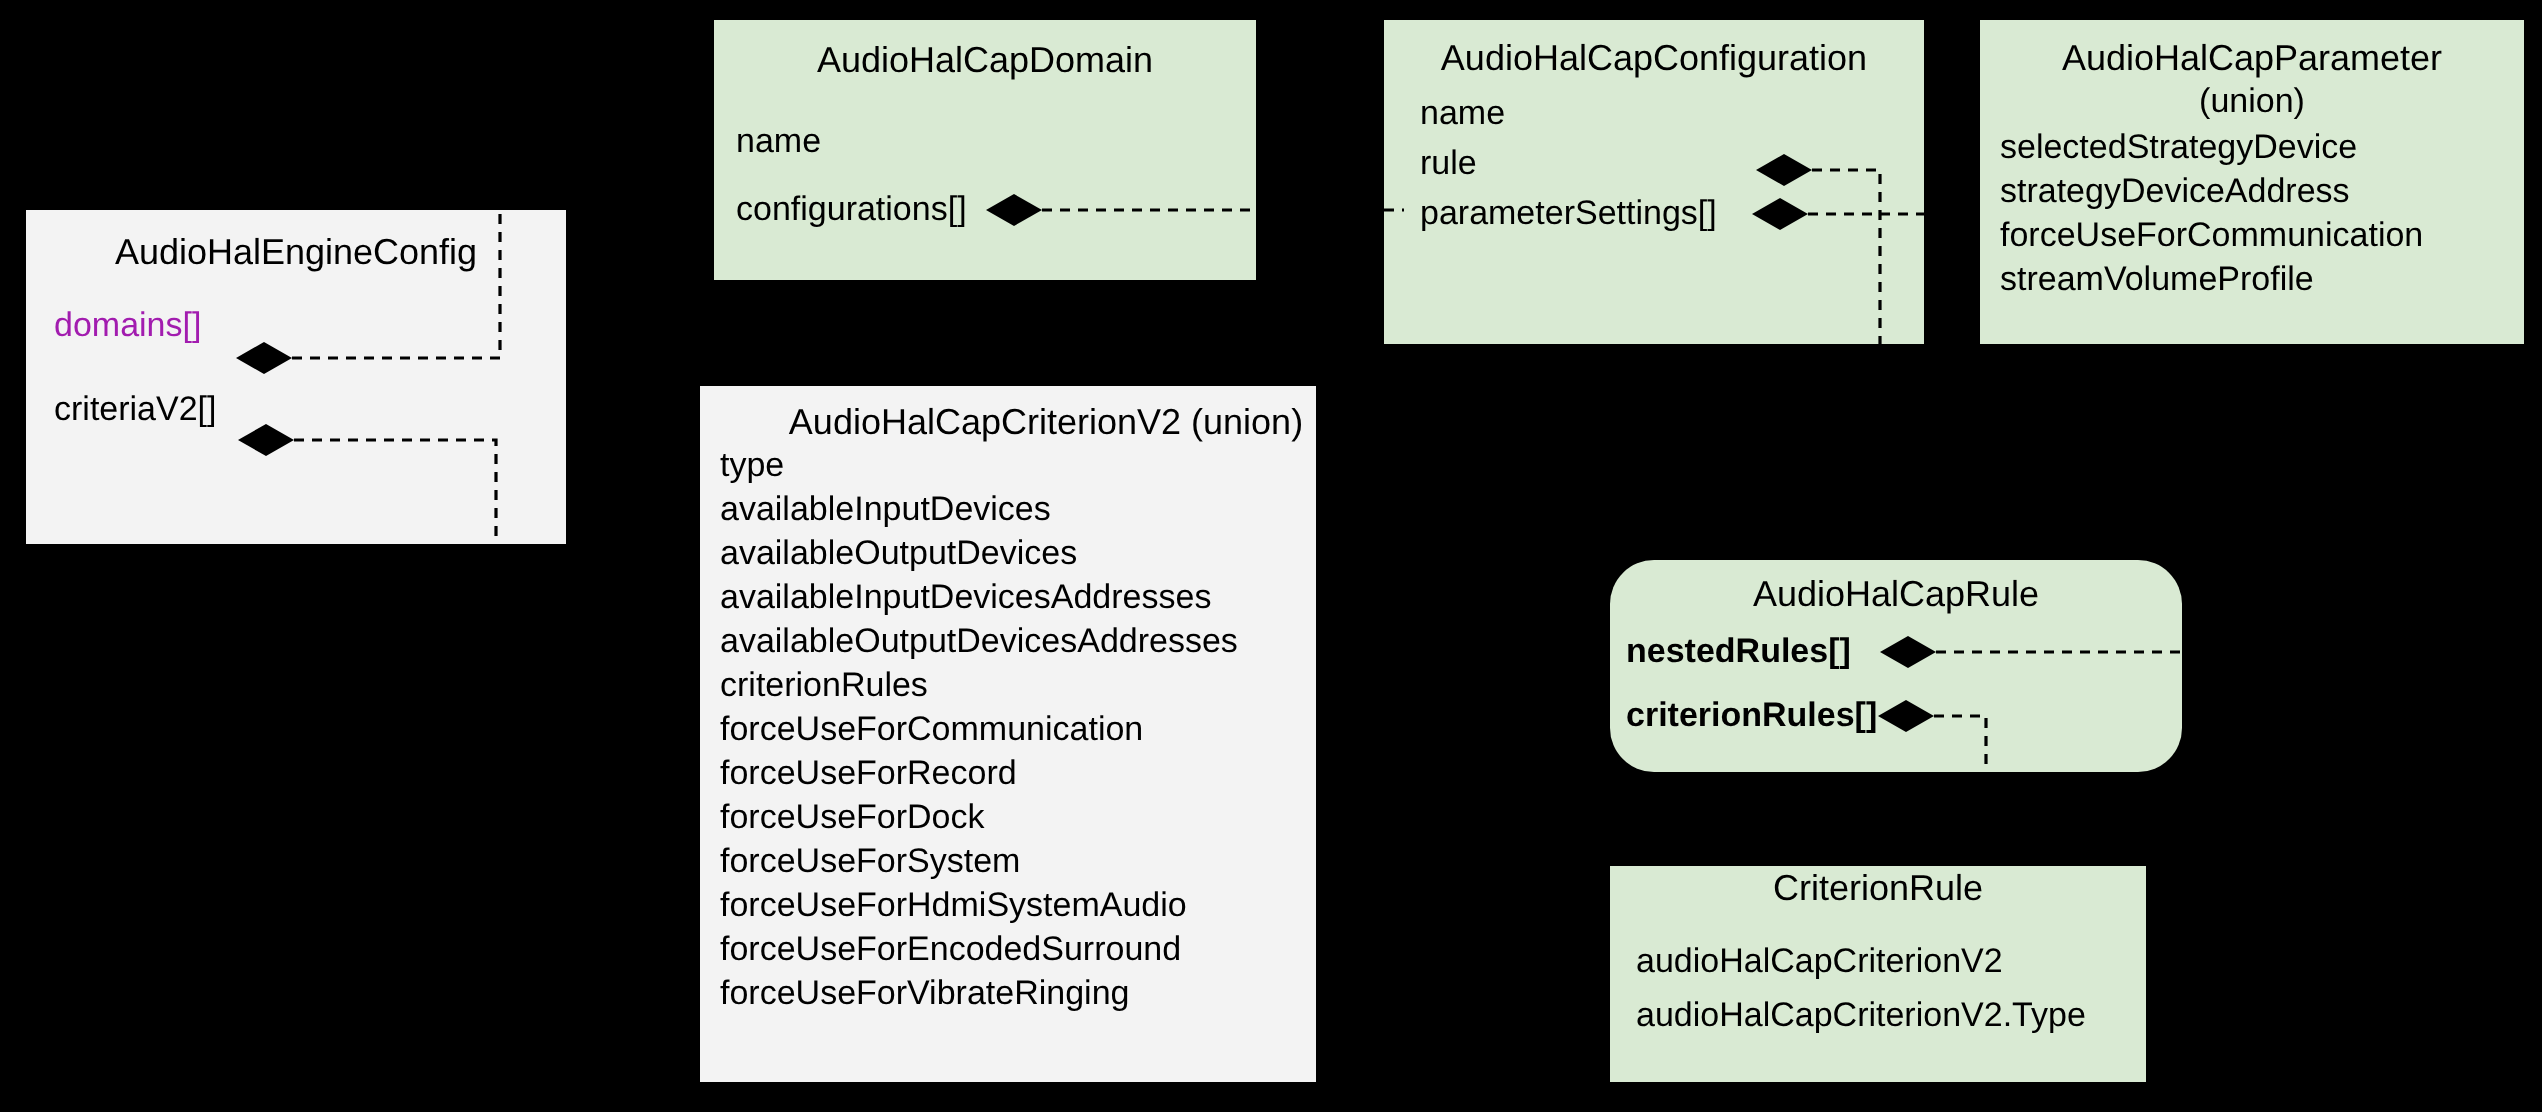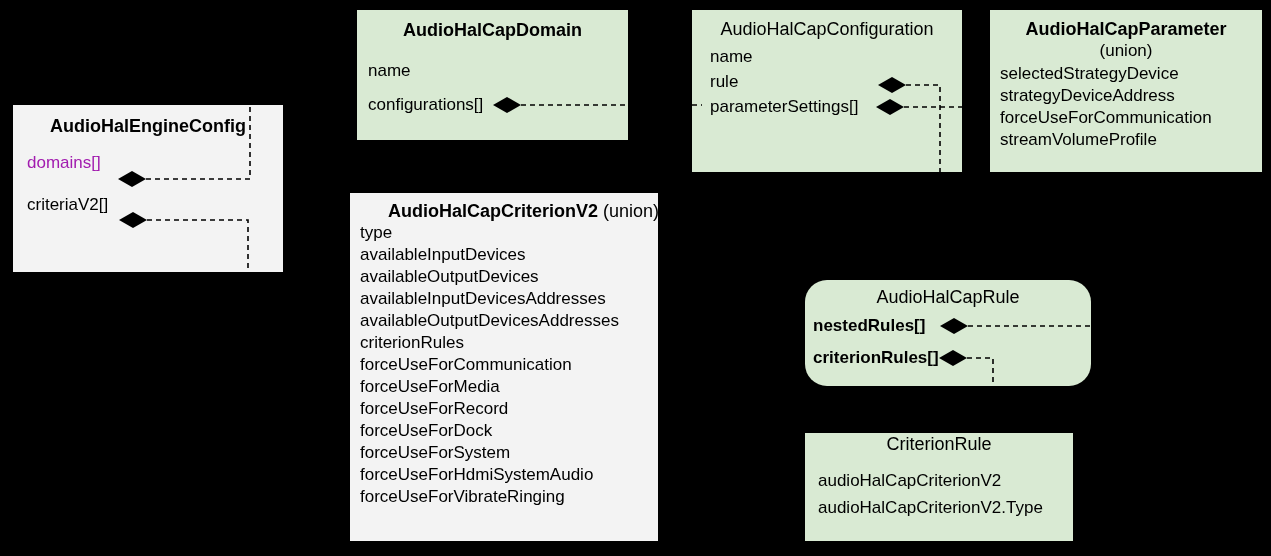--- a/index.html
+++ b/index.html
@@ -20,21 +20,21 @@
   }
   .class-box { position: absolute; box-sizing: border-box; }
   .fill-green { background: var(--box-green); }
   .fill-gray  { background: var(--box-gray); }
   .box-title {
     text-align: center;
     font-size: 18px;
     line-height: 22px;
     white-space: nowrap;
   }
-  .bold { font-weight: bold; }
+  .bold { font-weight: normal; }
   .field-list .field {
     font-size: 17px;
     white-space: nowrap;
   }
   
   .box-engine    { left:13px;  top:105px; width:270px; height:167px; }
   .box-engine    .box-title { padding-top:10px; }
   .box-engine    .field-list { margin-top:5px; padding-left:14px; }
   .box-engine    .field { line-height:42px; height:42px; }
 
@@ -122,25 +122,25 @@
   <div class="class-box fill-gray box-criterion">
     <div class="box-title"><span class="bold">AudioHalCapCriterionV2</span><span> (union)</span></div>
     <div class="field-list">
         <div class="field">type</div>
         <div class="field">availableInputDevices</div>
         <div class="field">availableOutputDevices</div>
         <div class="field">availableInputDevicesAddresses</div>
         <div class="field">availableOutputDevicesAddresses</div>
         <div class="field">criterionRules</div>
         <div class="field">forceUseForCommunication</div>
-        <div class="field">forceUseForMedia</div>
         <div class="field">forceUseForRecord</div>
         <div class="field">forceUseForDock</div>
         <div class="field">forceUseForSystem</div>
         <div class="field">forceUseForHdmiSystemAudio</div>
+        <div class="field">forceUseForEncodedSurround</div>
         <div class="field">forceUseForVibrateRinging</div>
       </div>
   </div>
 
   <div class="class-box fill-green box-rule">
     <div class="box-title">AudioHalCapRule</div>
     <div class="field-list">
         <div class="field">nestedRules[]</div>
         <div class="field">criterionRules[]</div>
       </div>

